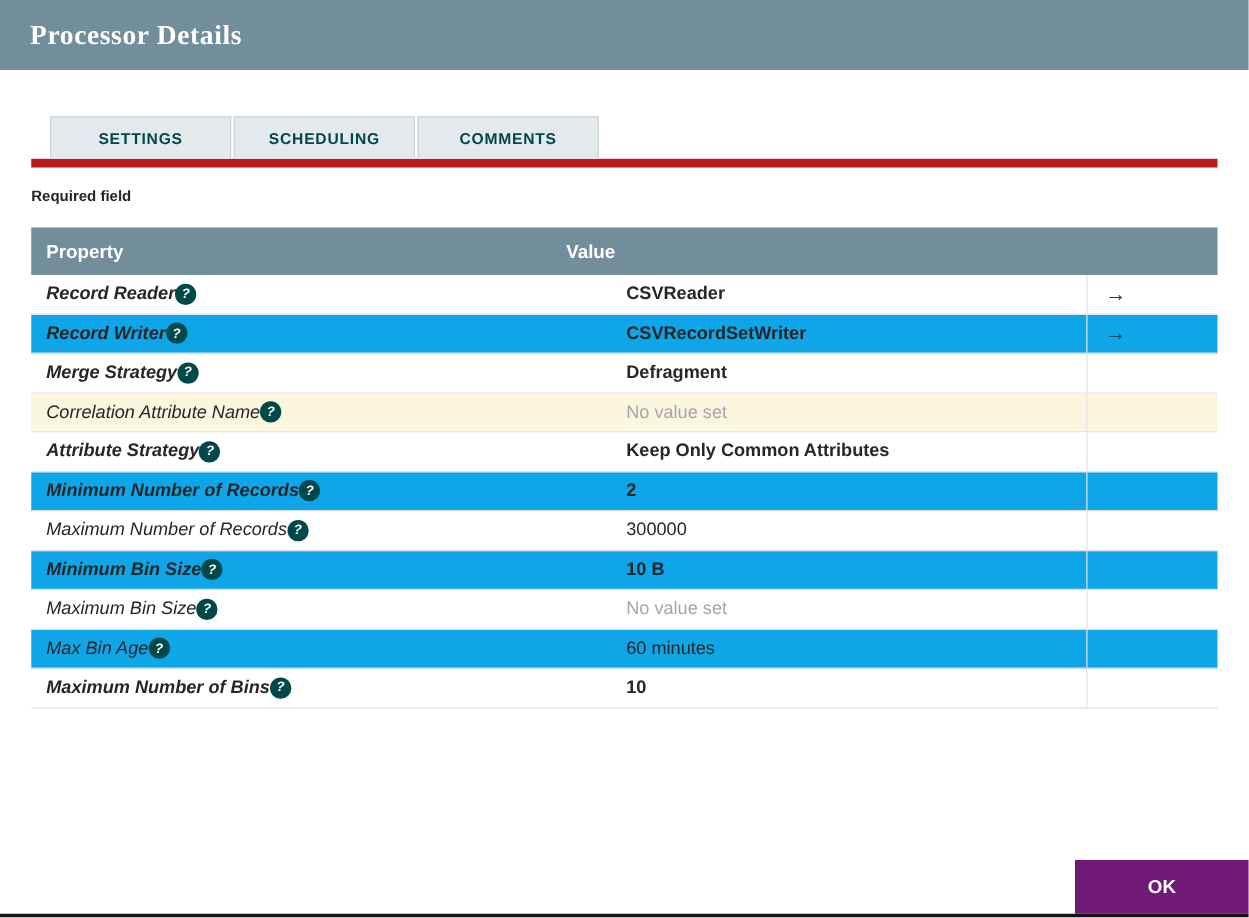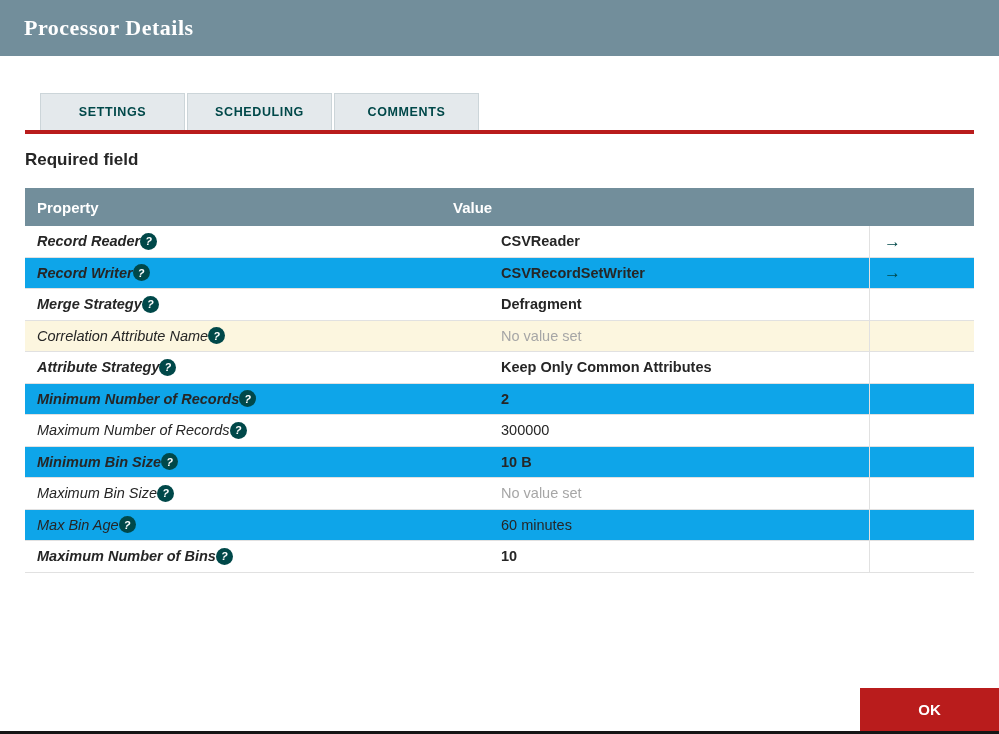--- a/index.html
+++ b/index.html
@@ -28,21 +28,21 @@
     letter-spacing:0.5px;
   }
 
   .content { padding:0 25px; }
 
   
   .tabbar {
     margin-top:37px;
     display:flex;
     gap:2px;
-    border-bottom:4px solid #b91c1c;
+    border-bottom:7px solid #b91c1c;
     height:41px;
     padding-left:15px;
   }
   .tab {
     width:145px;
     display:flex;
     align-items:center;
     justify-content:center;
     background:#e4e9ec;
     border:1px solid #ccd5d9;
@@ -57,21 +57,21 @@
     background:#ffffff;
     border:1px solid #004849;
     border-bottom:2px solid #ffffff;
     margin-bottom:-2px;
   }
 
   
   .required-label {
     margin-top:16px;
     font-weight:700;
-    font-size:17px;
+    font-size:12px;
     color:#262626;
   }
 
   
   .prop-table { margin-top:13px; }
   .thead {
     display:flex;
     background:#728e9b;
     color:#ffffff;
     height:38px;
@@ -125,21 +125,21 @@
   .row.bold .ptext, .row.bold .vtext { font-weight:700; }
   .vtext.unset { color:#a6a6a6; }
 
   
   .ok-button {
     position:absolute;
     right:0;
     bottom:3px;
     width:139px;
     height:43px;
-    background:#b91c1c;
+    background:#701a75;
     color:#ffffff;
     display:flex;
     align-items:center;
     justify-content:center;
     font-size:15px;
     font-weight:600;
     cursor:pointer;
   }
 
   .bottom-bar {

